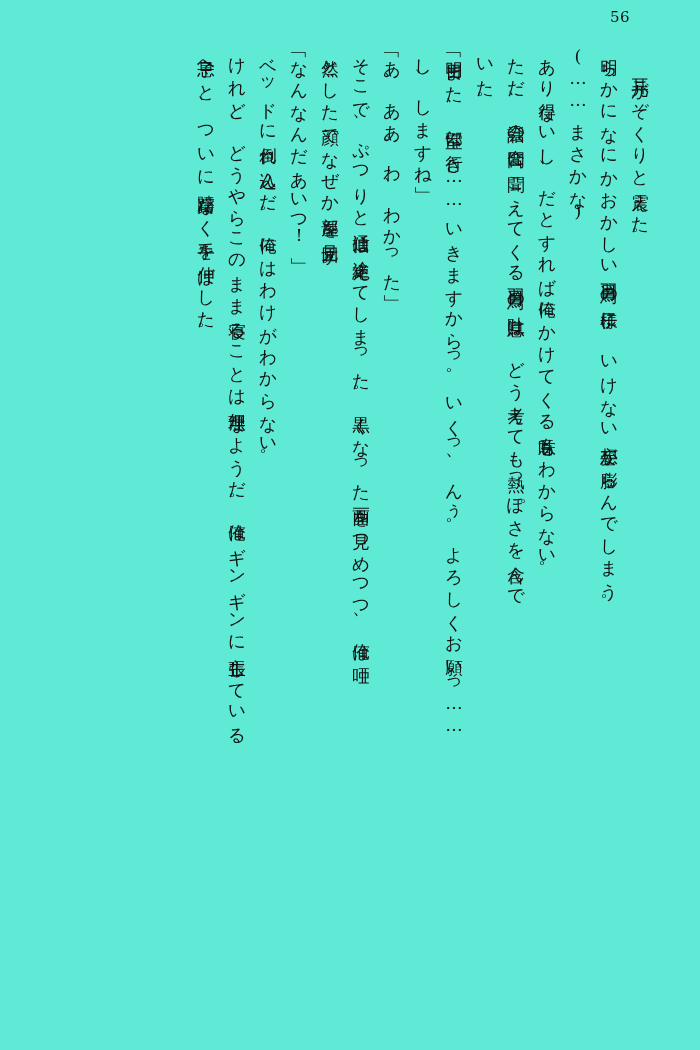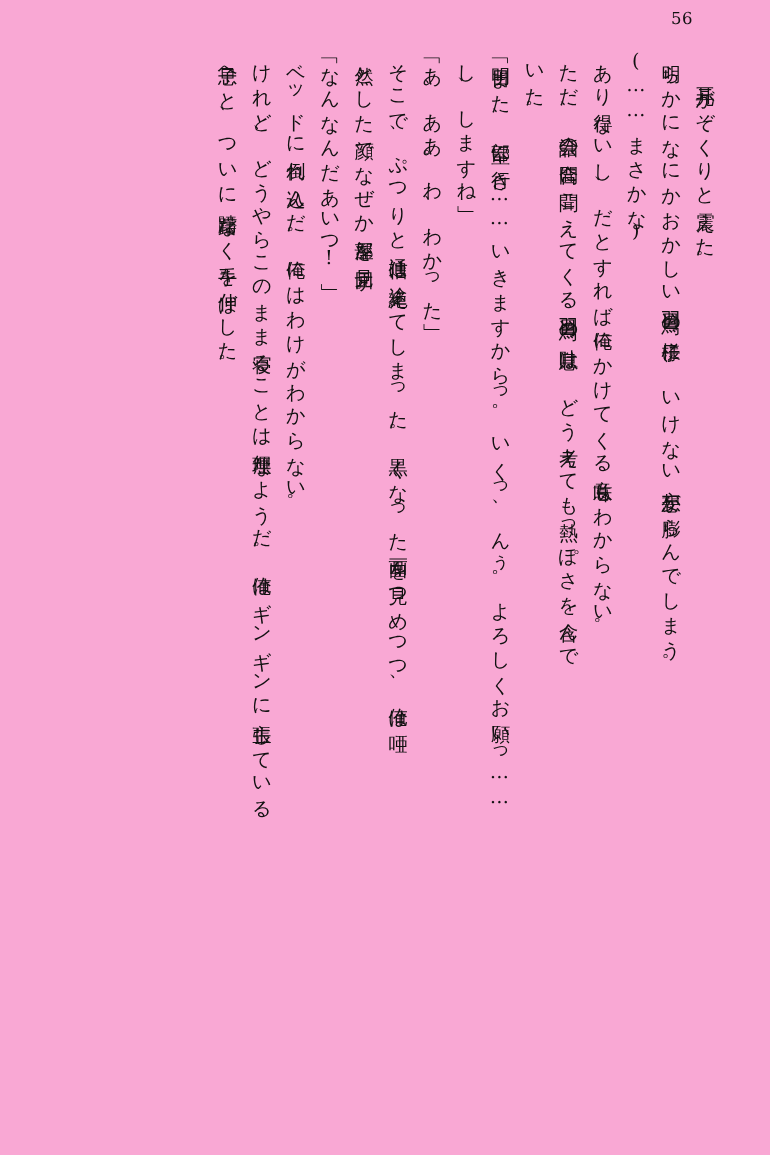--- a/index.html
+++ b/index.html
@@ -4,21 +4,21 @@
 <style>
   html, body {
     margin: 0;
     padding: 0;
     background: #ffffff;
   }
   .page {
     position: relative;
     width: 700px;
     height: 1050px;
-    background: #f9a8d4;
+    background: #5eead4;
     overflow: hidden;
     font-family: "DejaVu Serif", "Liberation Serif", serif;
     color: #1a1a1a;
   }
   .page-number {
     position: absolute;
     top: 8px;
     right: 70px;
     font-size: 15px;
     letter-spacing: 0.5px;

